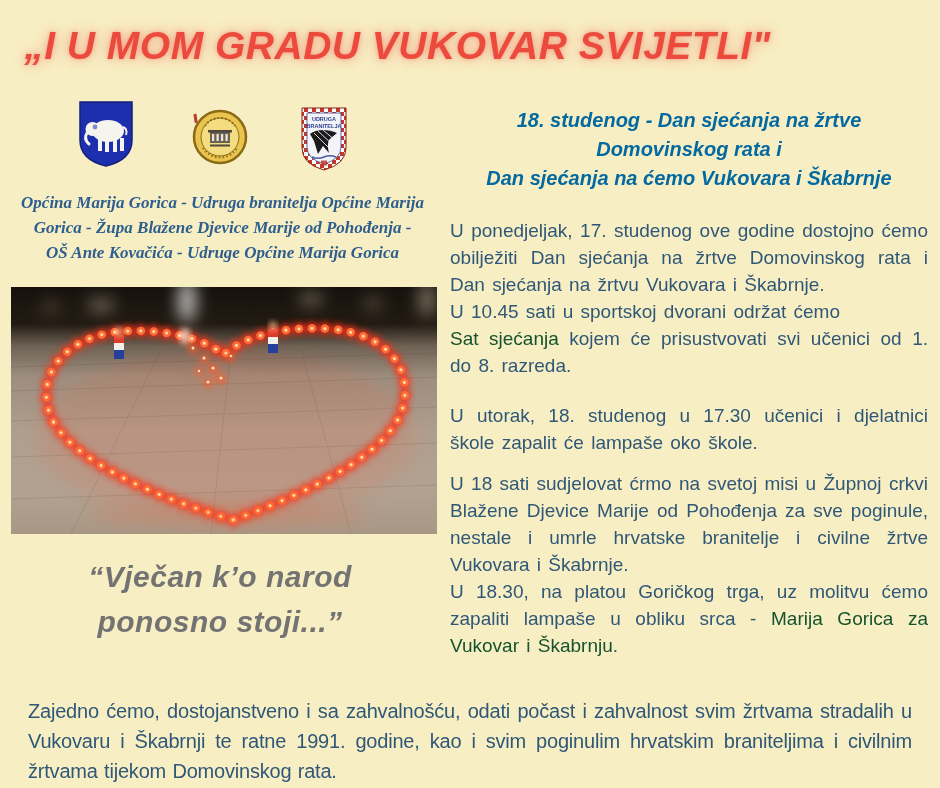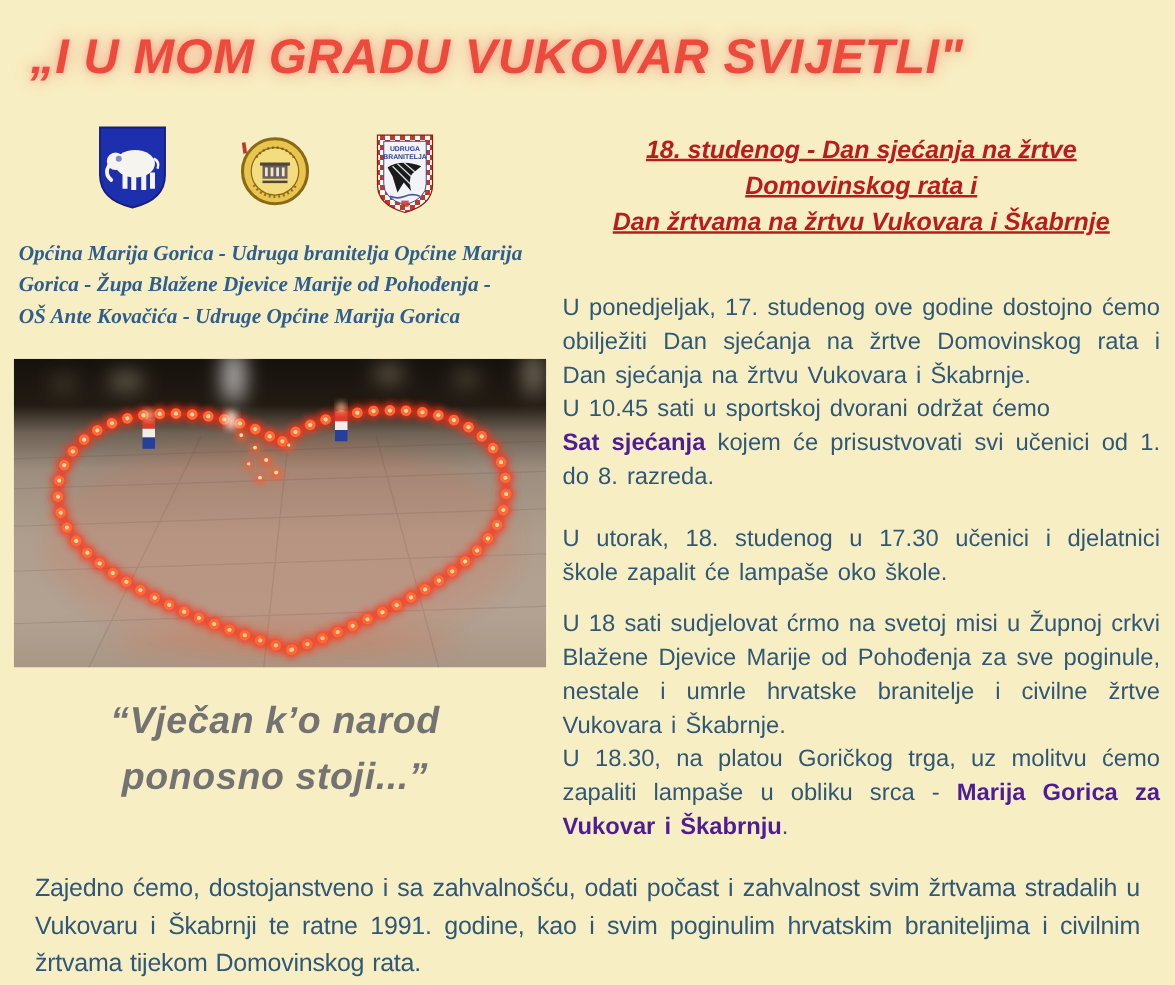--- a/index.html
+++ b/index.html
@@ -11,43 +11,43 @@
   .title{
     position:absolute; top:24px; left:0; width:795px;
     text-align:center; font-size:39px; font-weight:bold; font-style:italic;
     color:#ec4a3d; letter-spacing:.5px;
     text-shadow:0 0 14px rgba(236,74,61,.45), 0 0 4px rgba(236,74,61,.35);
     white-space:nowrap;
   }
   .logo{position:absolute;}
   .organizers{
     position:absolute; top:190px; left:15px; width:415px;
-    font-family:"Liberation Serif", serif;
+    text-align:center; font-family:"Liberation Serif", serif;
     font-style:italic; font-weight:bold; font-size:17px; line-height:25px;
     color:#2d5e8e;
   }
   .photo{
     position:absolute; top:287px; left:11px; width:426px; height:247px;
   }
   .quote{
     position:absolute; top:554px; left:10px; width:420px;
     text-align:center; font-size:30px; line-height:45px;
     font-style:italic; font-weight:600; color:#737373; letter-spacing:.5px;
   }
   .right-col{
     position:absolute; top:106px; left:450px; width:478px;
     color:#2f5878; font-size:19px; line-height:27px;
   }
   .heading{
     text-align:center; font-style:italic; font-weight:bold;
-    color:#b91c1c; font-size:20px; line-height:29px; margin:0 0 40px 0;text-decoration:underline;
+    color:#0369a1; font-size:20px; line-height:29px; margin:0 0 24px 0;
   }
   .para{ text-align:justify; margin:0 0 14px 0; word-spacing:2px;}
   .para:last-child{margin-bottom:0;}
-  .red{ color:#4c1d95;font-weight:bold; }
+  .red{ color:#14532d; }
   .footer{
     position:absolute; top:696px; left:28px; width:884px;
     text-align:justify; color:#2f5878; font-size:20px; line-height:30px;
     letter-spacing:-0.2px; word-spacing:1px;
   }
 </style>
 </head>
 <body>
 
 <div class="poster">
@@ -197,21 +197,21 @@
 
   <div class="quote">
     <span>“Vječan k’o narod</span><br>
     <span>ponosno stoji...”</span>
   </div>
 
   <div class="right-col">
     <div class="heading">
       <span>18. studenog - Dan sjećanja na žrtve</span><br>
       <span>Domovinskog rata i</span><br>
-      <span>Dan žrtvama na žrtvu Vukovara i Škabrnje</span>
+      <span>Dan sjećanja na ćemo Vukovara i Škabrnje</span>
     </div>
 
     <p class="para">
       <span>U ponedjeljak, 17. studenog ove godine dostojno ćemo obilježiti Dan sjećanja na žrtve Domovinskog rata i Dan sjećanja na žrtvu Vukovara i Škabrnje.</span><br>
       <span>U 10.45 sati u sportskoj dvorani održat ćemo</span><br>
       <span class="red">Sat sjećanja</span><span> kojem će prisustvovati svi učenici od 1. do 8. razreda.</span>
     </p>
 
     <p class="para" style="margin-top:23px;">
       <span>U utorak, 18. studenog u 17.30 učenici i djelatnici škole zapalit će lampaše oko škole.</span>

